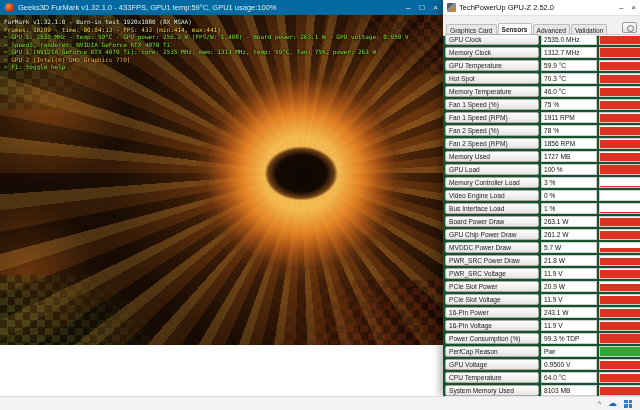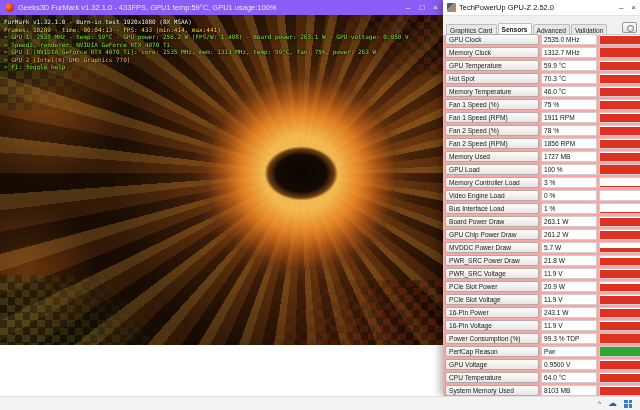--- a/index.html
+++ b/index.html
@@ -3,21 +3,21 @@
 <meta charset="utf-8">
 <style>
   html,body{margin:0;padding:0;}
   body{
     width:640px;height:410px;position:relative;overflow:hidden;
     background:#ffffff;font-family:"Liberation Sans",sans-serif;
     -webkit-font-smoothing:antialiased;
   }
   
   .fm-window{position:absolute;left:0;top:0;width:443px;height:345px;}
-  .fm-titlebar{height:15px;background:#8b5cf6;display:flex;align-items:center;padding:0 5px;gap:4px;}
+  .fm-titlebar{height:15px;background:#0369a1;display:flex;align-items:center;padding:0 5px;gap:4px;}
   .fm-icon{width:9px;height:9px;border-radius:50%;flex:0 0 auto;
     background:radial-gradient(circle at 35% 35%,#ff8a3c,#c92b12 70%);}
   .fm-title{color:#e9e9e9;font-size:7.5px;white-space:nowrap;overflow:hidden;flex:1;}
   .fm-controls{display:flex;gap:9px;color:#ffffff;font-size:8px;line-height:1;}
   .fm-controls span{cursor:default;}
   .fm-render{position:absolute;left:0;top:15px;right:0;bottom:0;overflow:hidden;
     background:
       radial-gradient(ellipse 46px 34px at 68% 48%, #0b0502 0%, #150a03 55%, rgba(85,42,10,.85) 72%, rgba(0,0,0,0) 80%),
       radial-gradient(circle 125px at 68% 48%, rgba(255,195,85,.92) 30%, rgba(243,140,40,.88) 48%, rgba(190,95,25,.7) 62%, rgba(110,55,15,.45) 76%, rgba(0,0,0,0) 88%),
       repeating-conic-gradient(from 10deg at 68% 48%, rgba(255,170,60,.26) 0deg 3deg, rgba(40,18,5,.28) 3deg 7deg, rgba(185,92,25,.2) 7deg 11deg),
@@ -49,21 +49,21 @@
   .osd-line{font:6px "DejaVu Sans Mono",monospace;line-height:7.5px;white-space:nowrap;
     overflow:hidden;text-shadow:0 0 2px #000,0 0 2px #000;}
   .fm-gauge{position:absolute;left:44px;bottom:12px;display:flex;align-items:center;gap:6px;}
   .gauge-led{width:5px;height:5px;background:#74d114;box-shadow:0 0 3px #74d114;}
   .gauge-dial{width:22px;height:22px;border-radius:50%;border:2px solid #4d4d4d;box-sizing:border-box;
     background:
       radial-gradient(circle,#1c1c1c 0 5px,rgba(0,0,0,0) 5px),
       conic-gradient(from 210deg,#e6a23c 0 130deg,#3a3a3a 130deg 360deg);}
   .gauge-text{color:#ffd23c;font:6.5px "DejaVu Sans Mono",monospace;text-shadow:0 0 2px #000;white-space:nowrap;}
   
-  .gz-window{position:absolute;left:443px;top:0;width:197px;height:396px;background:#fca5a5;
+  .gz-window{position:absolute;left:443px;top:0;width:197px;height:396px;background:#14532d;
     box-shadow:-3px 0 8px rgba(0,0,0,.3);}
   .gz-titlebar{height:15px;background:#ffffff;display:flex;align-items:center;padding:0 4px;gap:3px;
     border-bottom:1px solid #e3e3e3;}
   .gz-icon{width:9px;height:9px;border-radius:1px;flex:0 0 auto;
     background:linear-gradient(135deg,#5a5a5a 0 35%,#8d8d8d 35% 62%,#e07820 62%);}
   .gz-title{font-size:7.5px;color:#111;flex:1;white-space:nowrap;overflow:hidden;}
   .gz-controls{display:flex;gap:8px;color:#333;font-size:8px;line-height:1;}
   .gz-tabs{height:17px;background:#f0f0f0;border-bottom:1px solid #c8c8c8;display:flex;
     align-items:flex-end;padding:2px 3px 0 3px;}
   .gz-tablist{display:flex;align-items:flex-end;gap:1px;}

